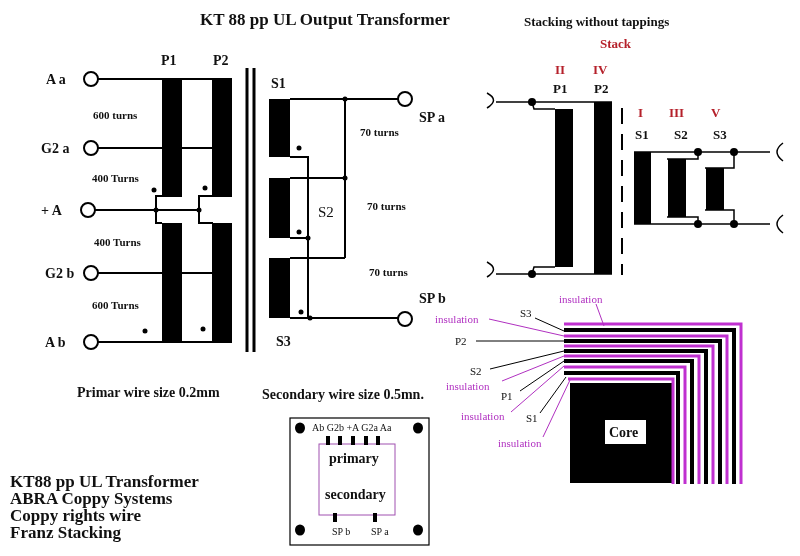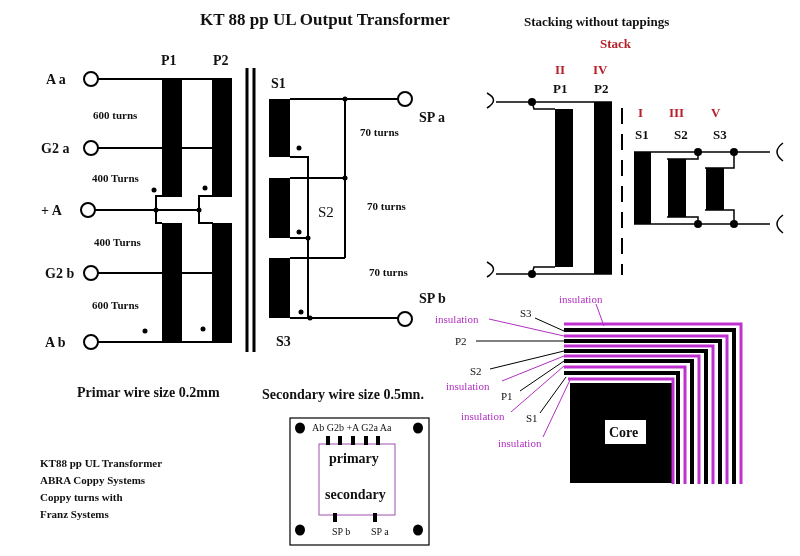--- a/index.html
+++ b/index.html
@@ -3,22 +3,22 @@
 <meta charset="utf-8">
 <style>
   html, body { margin: 0; padding: 0; background: #ffffff; }
   body { width: 800px; height: 556px; position: relative; overflow: hidden;
          font-family: "Liberation Serif", "DejaVu Serif", serif; color: #111; }
   svg { position: absolute; left: 0; top: 0; }
   .t { font-family: "Liberation Serif", "DejaVu Serif", serif; font-weight: bold; fill: #111; }
   .tn { font-family: "Liberation Serif", "DejaVu Serif", serif; fill: #111; }
   .red { fill: #b5202a; font-weight: bold; font-family: "Liberation Serif", "DejaVu Serif", serif; }
   .mag { fill: #b030c0; font-family: "Liberation Serif", "DejaVu Serif", serif; }
-  .credit { position: absolute; left: 10px; top: 455px; font-weight: bold; font-size: 11px; line-height: 17px;
-            font-family: "Liberation Serif", "DejaVu Serif", serif; margin-left: 30px; }
+  .credit { position: absolute; left: 10px; top: 473px; font-weight: bold; font-size: 17px; line-height: 17px;
+            font-family: "Liberation Serif", "DejaVu Serif", serif; }
   .credit div { white-space: nowrap; }
 </style>
 </head>
 <body>
 
 <svg width="800" height="556" viewBox="0 0 800 556">
 
   <text class="t" x="200" y="25" font-size="17">KT 88 pp UL Output Transformer</text>
 
   <g stroke="#000" fill="none" stroke-width="2">
@@ -216,15 +216,15 @@
   <text class="tn" x="312" y="431" font-size="10">Ab G2b +A G2a Aa</text>
   <text class="t" x="329" y="463" font-size="14">primary</text>
   <text class="t" x="325" y="499" font-size="14">secondary</text>
   <text class="tn" x="332" y="535" font-size="10">SP b</text>
   <text class="tn" x="371" y="535" font-size="10">SP a</text>
 </svg>
 
 <div class="credit">
   <div>KT88 pp UL Transformer</div>
   <div>ABRA Coppy Systems</div>
-  <div>Coppy turns with</div>
-  <div>Franz Systems</div>
+  <div>Coppy rights wire</div>
+  <div>Franz Stacking</div>
 </div>
 
 </body></html>

